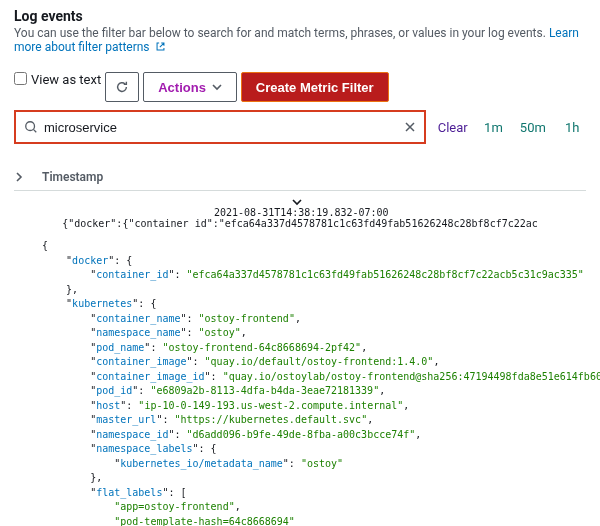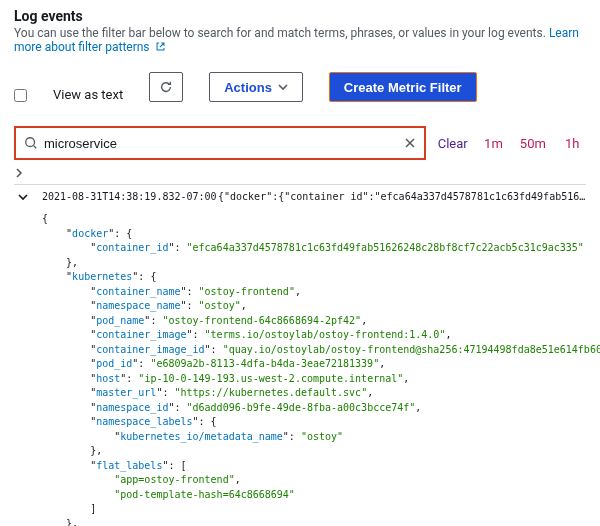--- a/index.html
+++ b/index.html
@@ -8,54 +8,54 @@
     font-size: 13px;
     color: #16191f;
     background: #fff;
     padding: 8px 14px;
     width: 600px;
   }
   .title { font-size: 14px; font-weight: 700; margin-bottom: 2px; }
   .subtitle { font-size: 12px; color: #545b64; margin-bottom: 18px; }
   .link { color: #0073bb; text-decoration: none; cursor: pointer; }
   .ext-icon { display: inline-block; margin-left: 2px; vertical-align: -1px; }
-  .toolbar-row { display: flex; align-items: flex-end; gap: 26px; margin-bottom: 24px; }
+  .toolbar-row { display: flex; align-items: flex-start; gap: 4px; margin-bottom: 8px; }
   .checkbox { width: 13px; height: 13px; cursor: pointer; }
   .view-as-text { font-size: 13px; color: #16191f; }
   .btn {
     display: inline-flex; align-items: center; justify-content: center;
-    border: 1px solid #545b64; background: #fff; color: #1d4ed8;
+    border: 1px solid #545b64; background: #fff; color: #a21caf;
     font-size: 13px; font-weight: 600; height: 30px; padding: 0 14px;
     cursor: pointer; border-radius: 2px;
   }
   .btn.icon-only { padding: 0 9px; }
-  .btn.primary { background: #1d4ed8; border-color: #ec7211; color: #fff; }
+  .btn.primary { background: #b91c1c; border-color: #ec7211; color: #fff; }
   .search-row {
-    display: flex; align-items: center; gap: 12px; margin-bottom: 2px;
+    display: flex; align-items: center; gap: 12px; margin-bottom: 20px;
   }
   .search-box {
     border: 2px solid #d63c1f; display: flex; align-items: center;
     width: 420px; height: 34px; padding: 0 8px; background: #fff;
   }
   .search-input {
     flex: 1; border: none; outline: none; font-size: 13px; padding: 0 6px;
     color: #16191f; background: transparent;
   }
   .clear-label { color: #4c1d95; font-size: 13px; cursor: pointer; }
-  .time-btn { color: #be185d; font-size: 13px; text-align: center; width: 28px; cursor: pointer; }
+  .time-btn { color: #0f766e; font-size: 13px; text-align: center; width: 28px; cursor: pointer; }
   .table-head {
     display: flex; align-items: center; border-bottom: 1px solid #d5dbdb;
     padding: 6px 0; font-size: 12px; color: #545b64; font-weight: 600;
   }
   .col-exp { width: 24px; }
   .col-ts { width: 180px; padding-left: 4px; }
   .col-msg { flex: 1; }
   .row-line {
     display: flex; align-items: center; padding: 6px 0;
-    font-family: Menlo, Monaco, Consolas, monospace; font-size: 10px; color: #16191f;
+    font-family: Menlo, Monaco, Consolas, monospace; font-size: 10px; color: #16191f; flex-direction: column;
   }
   .row-line .caret { width: 24px; text-align: left; color: #545b64; cursor: pointer; padding-left: 4px; }
   .row-line .ts { width: 180px; padding-left: 4px; }
   .row-line .msg-short { flex: 1; white-space: nowrap; overflow: hidden; text-overflow: ellipsis; }
   .payload {
     font-family: Menlo, Monaco, Consolas, monospace;
     font-size: 10px; line-height: 1.45; color: #16191f;
     padding: 4px 0 4px 28px; white-space: pre;
   }
   .payload .k { color: #0073bb; } 
@@ -120,41 +120,42 @@
   <span class="time-btn">50m</span>
   <span class="time-btn">1h</span>
 </div>
 
 <div class="table-head">
   <div class="col-exp" style="cursor:pointer;">
     <svg width="10" height="10" viewBox="0 0 10 10">
         <path d="M3 1l4 4-4 4" fill="none" stroke="#545b64" stroke-width="1.6"></path>
       </svg>
   </div>
+  <div class="col-ts">Timestamp</div>
 </div>
 
 <div class="row-line">
   <div class="caret">
     <svg width="10" height="10" viewBox="0 0 10 10">
         <path d="M1 3l4 4 4-4" fill="none" stroke="#16191f" stroke-width="1.6"></path>
       </svg>
   </div>
   <div class="ts">2021-08-31T14:38:19.832-07:00</div>
   <div class="msg-short">{"docker":{"container_id":"efca64a337d4578781c1c63fd49fab51626248c28bf8cf7c22ac</div>
 </div>
 
 <div class="payload">{
     "<span class="k">docker</span>": {
         "<span class="k">container_id</span>": <span class="s">"<span>efca64a337d4578781c1c63fd49fab51626248c28bf8cf7c22acb5c31c9ac335</span>"</span>
     },
     "<span class="k">kubernetes</span>": {
         "<span class="k">container_name</span>": <span class="s">"<span>ostoy-frontend</span>"</span>,
         "<span class="k">namespace_name</span>": <span class="s">"<span>ostoy</span>"</span>,
         "<span class="k">pod_name</span>": <span class="s">"<span>ostoy-frontend-64c8668694-2pf42</span>"</span>,
-        "<span class="k">container_image</span>": <span class="s">"<span>terms.io/ostoylab/ostoy-frontend:1.4.0</span>"</span>,
+        "<span class="k">container_image</span>": <span class="s">"<span>quay.io/default/ostoy-frontend:1.4.0</span>"</span>,
         "<span class="k">container_image_id</span>": <span class="s">"<span>quay.io/ostoylab/ostoy-frontend@sha256:47194498fda8e51e614fb608a63915e1e57c0e4243020c6bfe241728f608d190</span>"</span>,
         "<span class="k">pod_id</span>": <span class="s">"<span>e6809a2b-8113-4dfa-b4da-3eae72181339</span>"</span>,
         "<span class="k">host</span>": <span class="s">"<span>ip-10-0-149-193.us-west-2.compute.internal</span>"</span>,
         "<span class="k">master_url</span>": <span class="s">"<span>https://kubernetes.default.svc</span>"</span>,
         "<span class="k">namespace_id</span>": <span class="s">"<span>d6add096-b9fe-49de-8fba-a00c3bcce74f</span>"</span>,
         "<span class="k">namespace_labels</span>": {
             "<span class="k">kubernetes_io/metadata_name</span>": <span class="s">"<span>ostoy</span>"</span>
         },
         "<span class="k">flat_labels</span>": [
             <span class="s">"<span>app=ostoy-frontend</span>"</span>,

